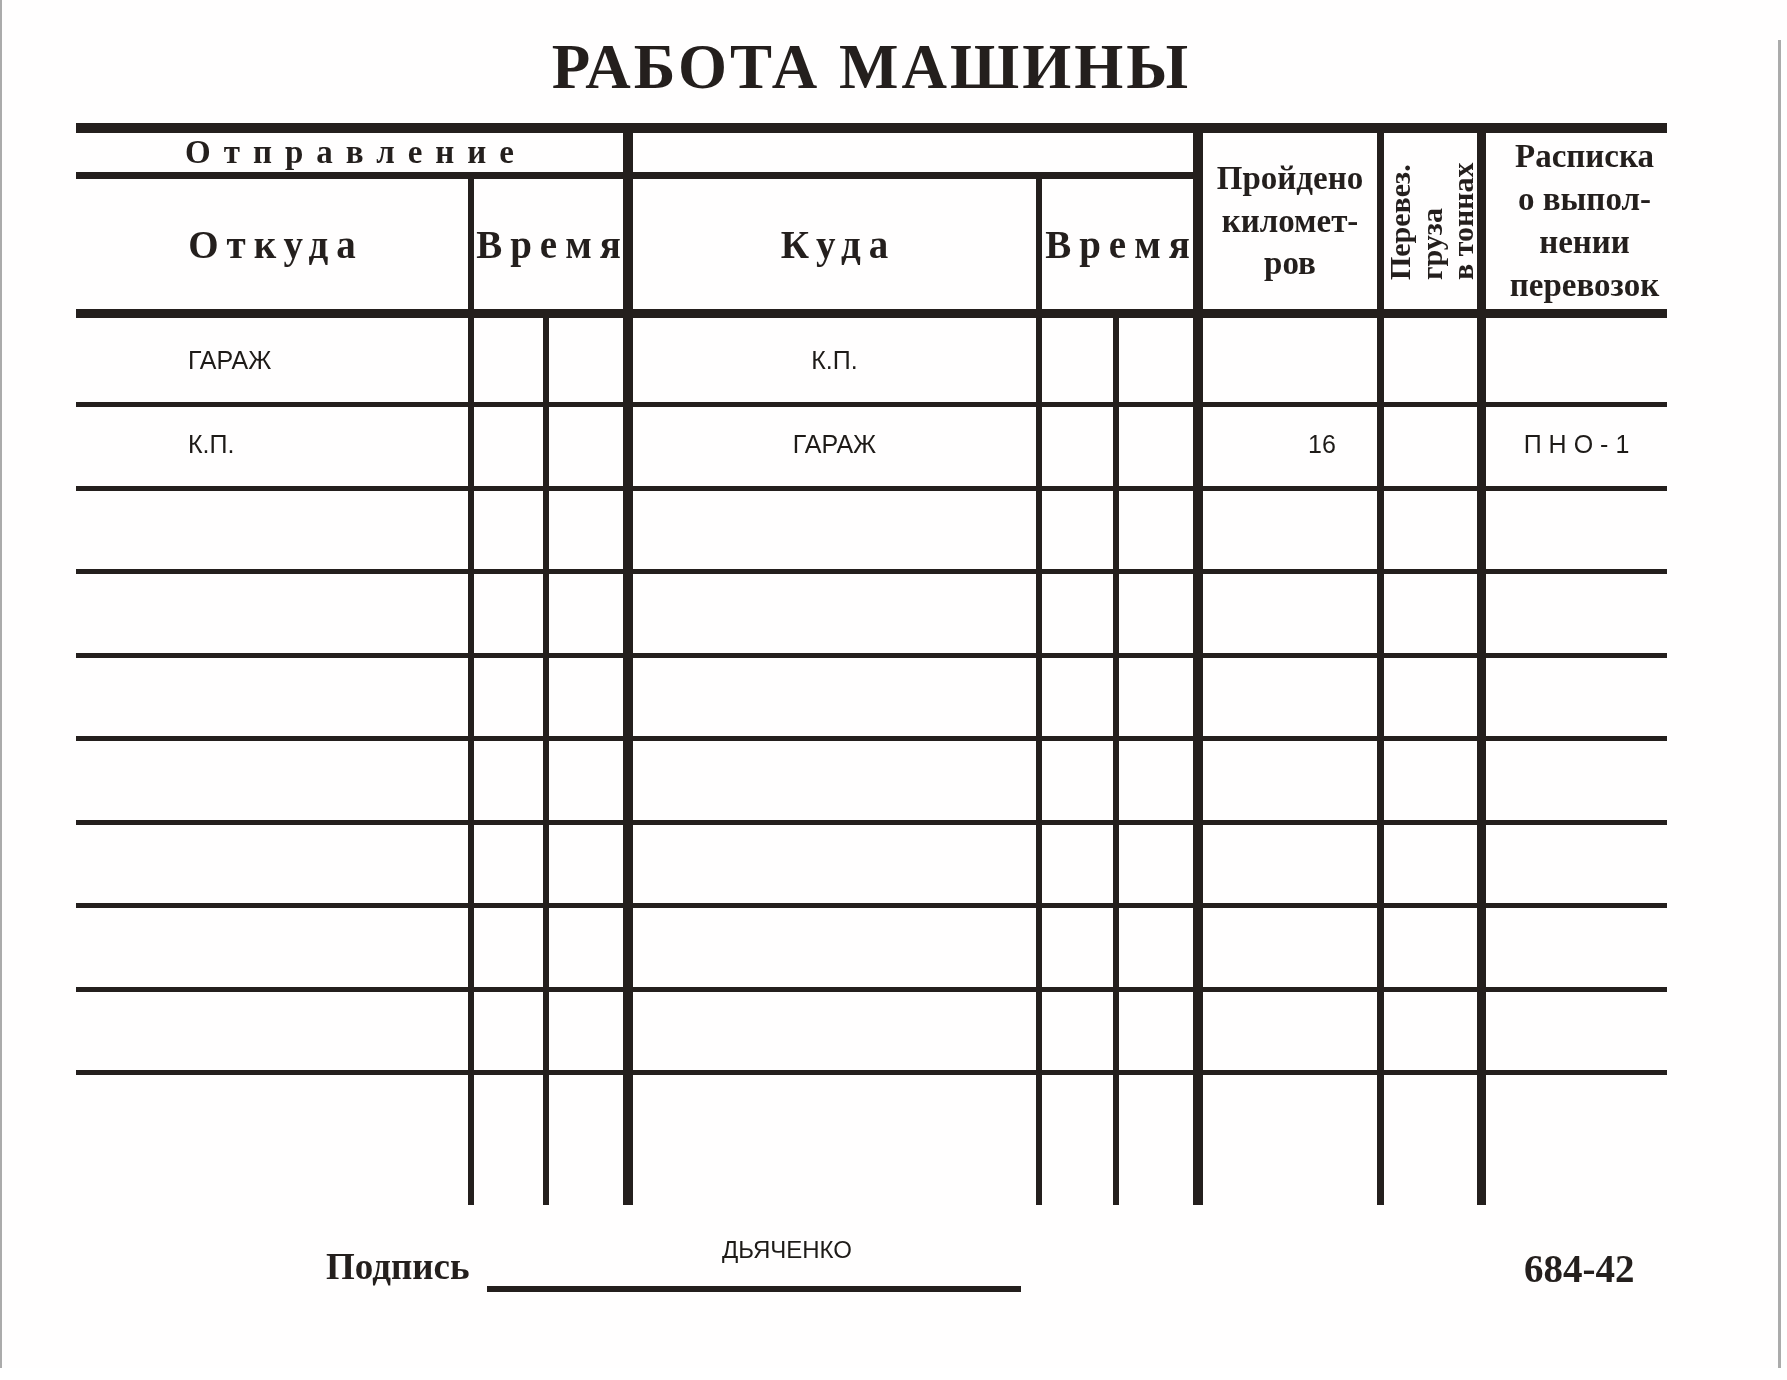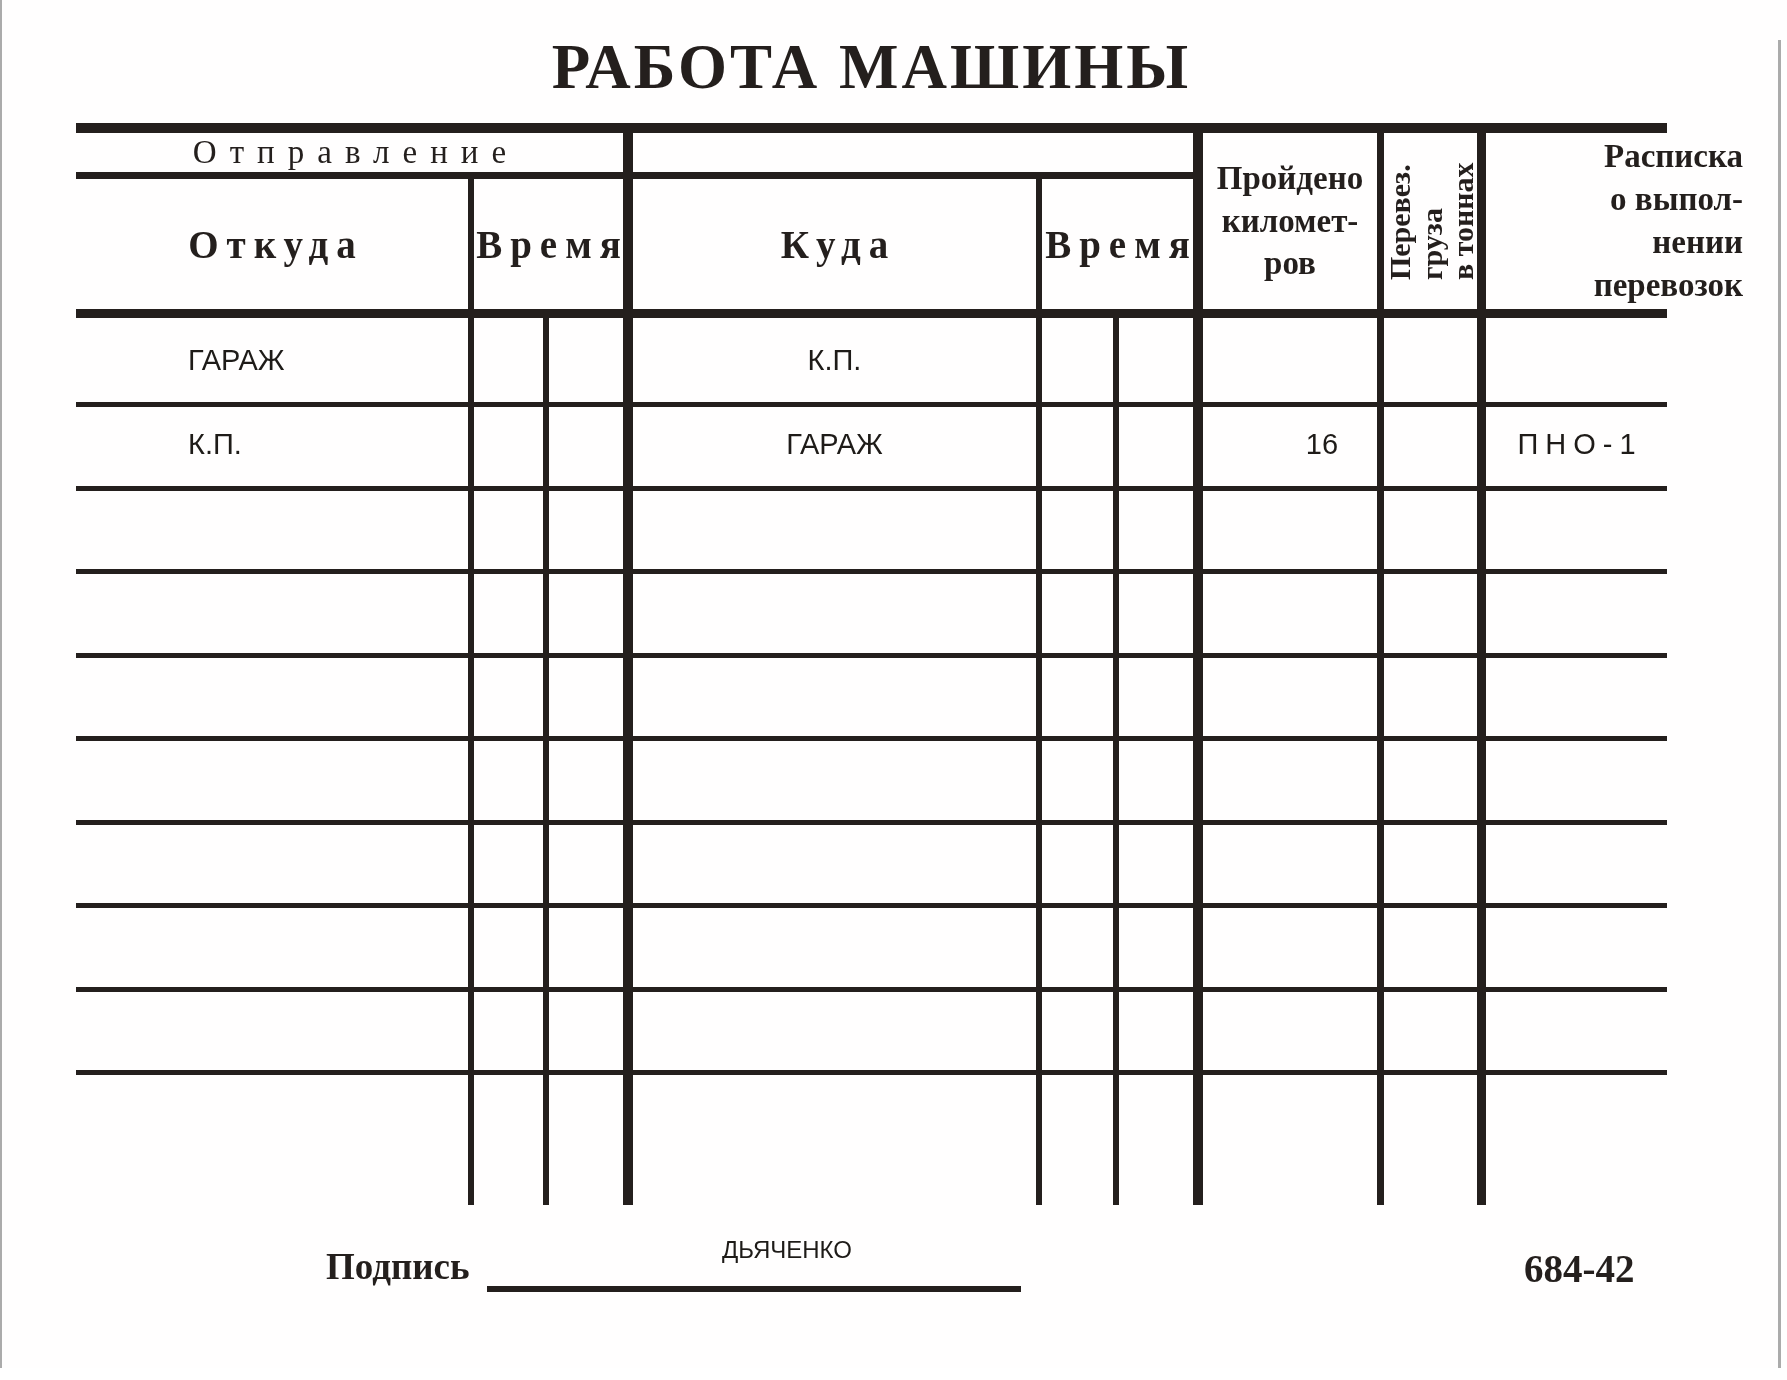--- a/index.html
+++ b/index.html
@@ -4,27 +4,27 @@
 <style>
   html,body{margin:0;padding:0;background:#ffffff;}
   .page{position:relative;width:1787px;height:1368px;background:#fffefe;overflow:hidden;
         font-family:"Liberation Serif", serif;color:#241f1d;}
   .hl,.vl{position:absolute;background:#241f1d;}
   .scan-edge{position:absolute;background:#ababab;}
   .cell{position:absolute;display:flex;align-items:center;justify-content:center;}
   .title{position:absolute;left:76px;top:26px;width:1591px;height:82px;
          display:flex;align-items:center;justify-content:center;
          font-weight:bold;font-size:63px;letter-spacing:3px;}
-  .group-head{font-weight:normal;font-size:33px;letter-spacing:13px;text-indent:13px;}
+  .group-head{font-weight:bold;font-size:33px;letter-spacing:13px;text-indent:13px;}
   .col-head{font-weight:bold;font-size:39px;letter-spacing:8px;text-indent:8px;}
   .multi-head{flex-direction:column;font-weight:bold;font-size:33px;line-height:1.30;text-align:center;}
   .rot-wrap{position:absolute;display:flex;align-items:center;justify-content:center;}
   .rot-inner{transform:rotate(-90deg);transform-origin:center center;
              font-weight:bold;font-size:30px;line-height:1.05;text-align:left;white-space:nowrap;}
-  .data-text{font-family:"Liberation Sans", sans-serif;font-size:29px;color:#1e1b18;}
+  .data-text{font-family:"Liberation Sans", sans-serif;font-size:25px;color:#1e1b18;}
   .left-pad{justify-content:flex-start;padding-left:112px;}
   .receipt-val{letter-spacing:7px;text-indent:7px;}
   .footer-label{position:absolute;font-weight:bold;font-size:37px;}
   .footer-num{position:absolute;font-weight:bold;font-size:39px;}
 </style>
 </head>
 <body>
 
 <div class="page">
 
@@ -66,21 +66,21 @@
   </div>
 
   <div class="rot-wrap" style="left:1384px;top:133px;width:93px;height:176px;">
     <div class="rot-inner">
       <div>Перевез.</div>
       <div>груза</div>
       <div>в тоннах</div>
     </div>
   </div>
 
-  <div class="cell multi-head" style="left:1562px;top:133px;width:181px;height:176px;align-items:flex-end;">
+  <div class="cell multi-head" style="left:1494px;top:133px;width:181px;height:176px;">
     <div>Расписка</div>
     <div>о выпол-</div>
     <div>нении</div>
     <div>перевозок</div>
   </div>
 
   <div class="cell data-text left-pad" style="left:76px;top:318px;width:392px;height:84px;">ГАРАЖ</div>
   <div class="cell data-text" style="left:633px;top:318px;width:403px;height:84px;">К.П.</div>
 
   <div class="cell data-text left-pad" style="left:76px;top:402px;width:392px;height:84px;">К.П.</div>

